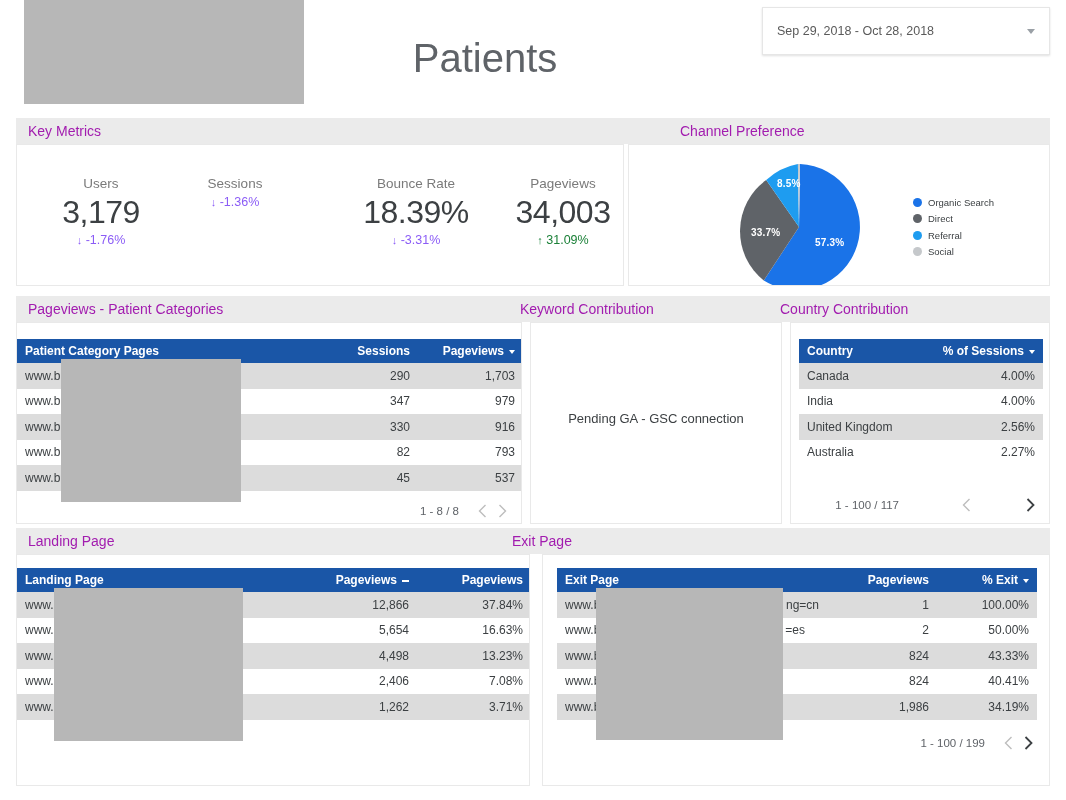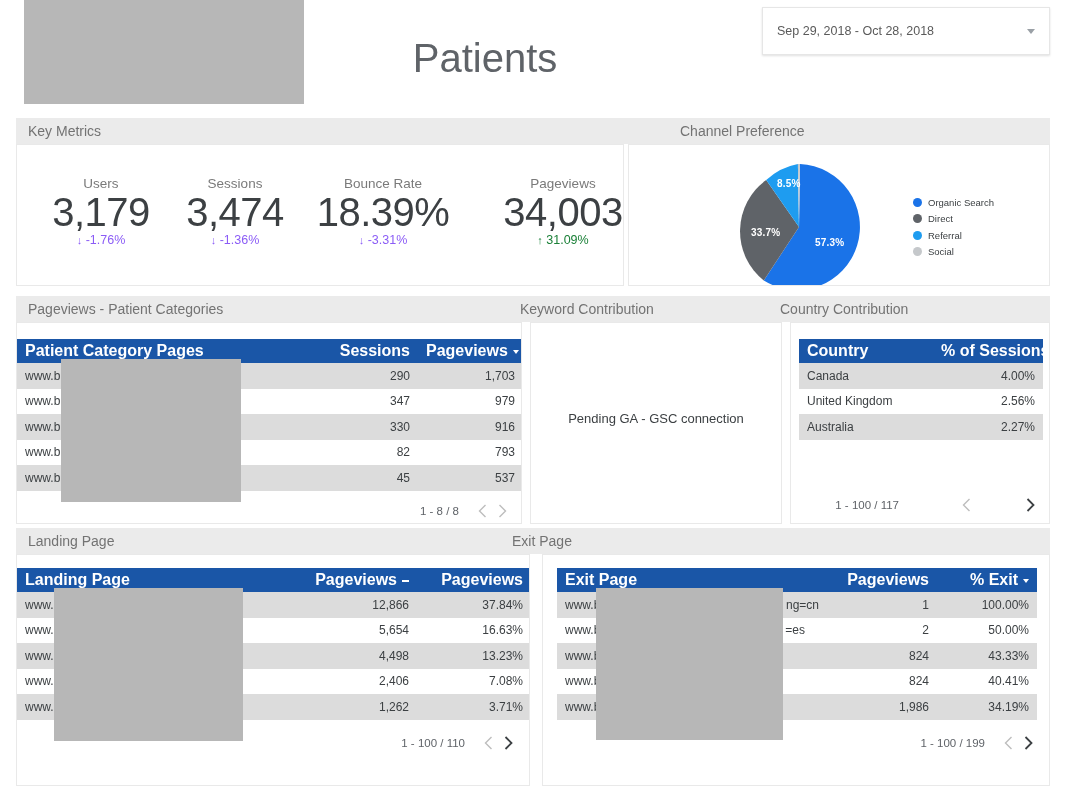--- a/index.html
+++ b/index.html
@@ -71,21 +71,21 @@
     position: absolute;
     background: #ebebeb;
     left: 16px;
     width: 1034px;
     height: 26px;
   }
   .strip .strip-title {
     position: absolute;
     top: 5px;
     font-size: 14px;
-    color: #737373;
+    color: #a21caf;
     white-space: nowrap;
   }
 
   
   .panel {
     position: absolute;
     background: #ffffff;
     border: 1px solid #e9e9e9;
     box-sizing: border-box;
     overflow: hidden;
@@ -97,21 +97,21 @@
     top: 30px;
     width: 140px;
     text-align: center;
   }
   .sc-label {
     font-size: 13.5px;
     color: #7a7a7a;
     line-height: 18px;
   }
   .sc-value {
-    font-size: 40px;
+    font-size: 32px;
     color: #3c4043;
     line-height: 38px;
     font-weight: 400;
     letter-spacing: -0.5px;
   }
   .sc-delta {
     font-size: 12.5px;
     line-height: 18px;
     white-space: nowrap;
   }
@@ -157,21 +157,21 @@
   
   .gtable {
     position: absolute;
     border-collapse: collapse;
     table-layout: fixed;
     font-size: 12px;
   }
   .gtable thead th {
     background: #1a56a7;
     color: #ffffff;
-    font-size: 16px;
+    font-size: 12px;
     font-weight: 700;
     height: 24px;
     padding: 0 8px;
     text-align: right;
     white-space: nowrap;
   }
   .gtable thead th.left { text-align: left; }
   .gtable tbody td {
     height: 25.5px;
     padding: 0 8px;
@@ -257,24 +257,23 @@
 </div>
 
 <div class="panel" style="left:16px; top:144px; width:608px; height:142px;">
   <div class="scorecard" style="left:14px;">
     <div class="sc-label">Users</div>
     <div class="sc-value">3,179</div>
     <div class="sc-delta neg"><span class="arrow">↓</span> <span>-1.76%</span></div>
   </div>
   <div class="scorecard" style="left:148px;">
     <div class="sc-label">Sessions</div>
-    <div class="sc-value">3,474</div>
     <div class="sc-delta neg"><span class="arrow">↓</span> <span>-1.36%</span></div>
   </div>
-  <div class="scorecard" style="left:296px;">
+  <div class="scorecard" style="left:329px;">
     <div class="sc-label">Bounce Rate</div>
     <div class="sc-value">18.39%</div>
     <div class="sc-delta neg"><span class="arrow">↓</span> <span>-3.31%</span></div>
   </div>
   <div class="scorecard" style="left:476px;">
     <div class="sc-label">Pageviews</div>
     <div class="sc-value">34,003</div>
     <div class="sc-delta pos"><span class="arrow">↑</span> <span>31.09%</span></div>
   </div>
 </div>
@@ -397,20 +396,24 @@
         <th class="left">Country</th>
         <th><span>% of Sessions</span><span class="sort-caret"></span></th>
       </tr>
     </thead>
     <tbody>
       <tr>
         <td class="left">Canada</td>
         <td>4.00%</td>
       </tr>
       <tr>
+        <td class="left">India</td>
+        <td>4.00%</td>
+      </tr>
+      <tr>
         <td class="left">United Kingdom</td>
         <td>2.56%</td>
       </tr>
       <tr>
         <td class="left">Australia</td>
         <td>2.27%</td>
       </tr>
     </tbody>
   </table>
 
@@ -472,33 +475,20 @@
       <tr>
         <td class="left">www.b</td>
         <td>1,262</td>
         <td>3.71%</td>
       </tr>
     </tbody>
   </table>
 
   <div class="redact" style="left:37px; top:33px; width:189px; height:153px;"></div>
 
-  <div class="pager" style="left:0px; top:178px; width:500px;">
-    <span class="range">1 - 100 / 110</span>
-    <span class="chev">
-      <svg width="9" height="14" viewBox="0 0 9 14">
-          <path d="M7.5 1 L1.5 7 L7.5 13" stroke="#bdbdbd" stroke-width="1.4" fill="none"></path>
-        </svg>
-    </span>
-    <span class="chev">
-      <svg width="9" height="14" viewBox="0 0 9 14">
-          <path d="M1.5 1 L7.5 7 L1.5 13" stroke="#3c4043" stroke-width="1.8" fill="none"></path>
-        </svg>
-    </span>
-  </div>
 </div>
 
 <div class="panel" style="left:542px; top:554px; width:508px; height:232px;">
   <table class="gtable" style="left:14px; top:13px; width:480px;">
     <colgroup>
         <col style="width:270px">
         <col style="width:110px">
         <col style="width:100px">
       </colgroup>
     <thead>

